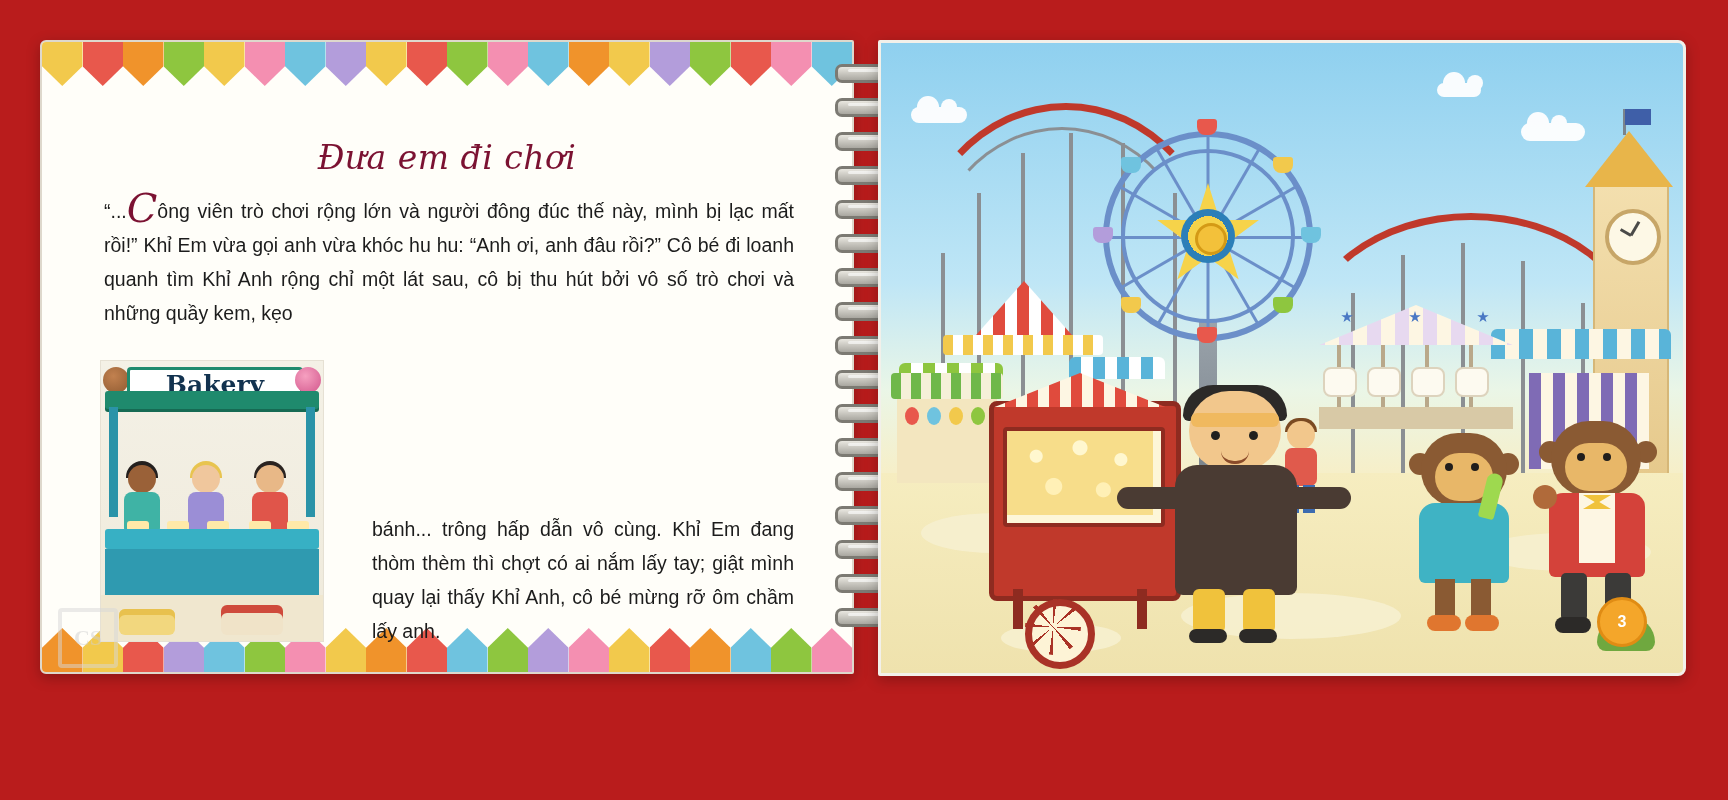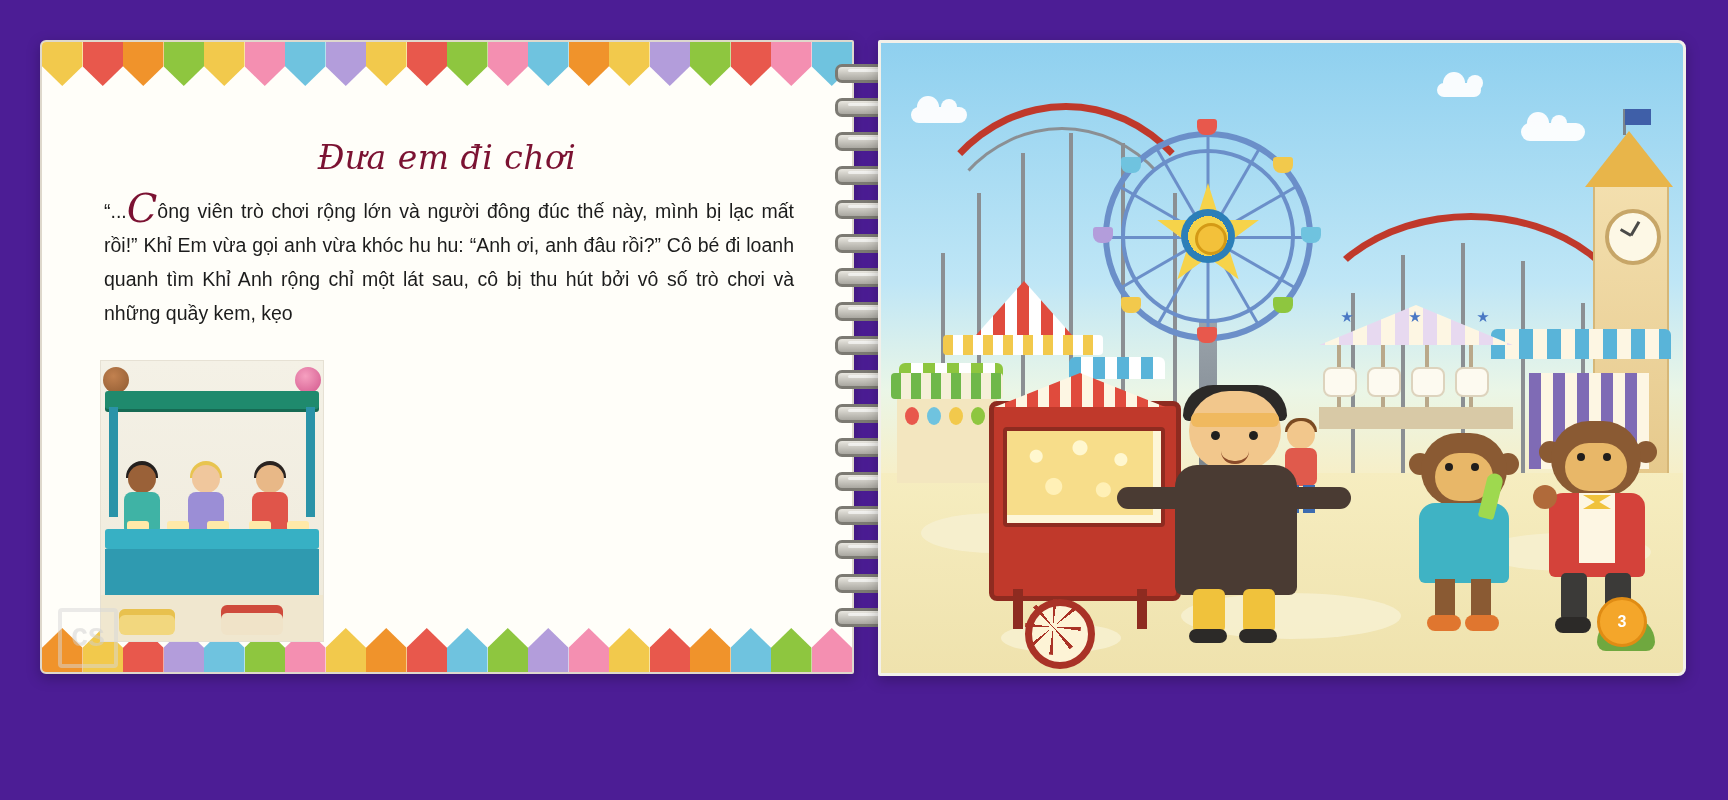--- a/index.html
+++ b/index.html
@@ -1,18 +1,18 @@
 <!DOCTYPE html>
 <html><head>
 <meta charset="utf-8">
 <style>
   html,body{margin:0;padding:0;background:#ffffff;}
   body{width:1728px;height:800px;overflow:hidden;font-family:"Liberation Sans",sans-serif;}
 
-  #stage{position:relative;width:1728px;height:800px;background:#4c1d95;}
+  #stage{position:relative;width:1728px;height:800px;background:#b91c1c;}
 
   
   #book{position:absolute;left:40px;top:40px;width:1640px;height:640px;}
 
   
   .page{position:absolute;top:0;background:#fffdf8;box-shadow:0 4px 14px rgba(0,0,0,.25);}
   #page-left{left:0;width:810px;height:630px;border-radius:6px 2px 2px 6px;
     border:2px solid #ded8cc;background:#fffef9;overflow:hidden;}
 
   
@@ -246,21 +246,21 @@
     background:#f4a62a;border:3px solid #e08c14;color:#fff;font-size:16px;font-weight:bold;
     display:flex;align-items:center;justify-content:center;}
   .turtle{position:absolute;right:28px;bottom:22px;width:58px;height:34px;border-radius:28px 28px 10px 10px;
     background:#6fa83f;}
 
   
   #wm{position:absolute;left:58px;top:612px;height:52px;display:flex;align-items:center;gap:12px;
     opacity:.5;}
   #wm .badge{width:52px;height:52px;border:4px solid #d8d8d8;border-radius:4px;
     display:flex;align-items:center;justify-content:center;color:#d0d0d0;
-    font-size:28px;font-weight:bold;font-family:Liberation Mono, monospace;}
+    font-size:22px;font-weight:bold;font-family:Liberation Serif, serif;}
   #wm .txt{font-size:40px;color:#d6d6d6;font-family:"Liberation Sans",sans-serif;}
 </style>
 </head>
 <body>
 
 <div id="stage">
 
   <div id="book">
 
     <div class="page" id="page-left">
@@ -310,26 +310,28 @@
         <i style="background:#8ec63f"></i>
           <i style="background:#f48fb1"></i>
       </div>
 
       <div id="title">Đưa em đi chơi</div>
 
       <div id="body-text">
         <p id="p1">
           <span>“...</span><span class="dropcap">C</span><span>ông viên trò chơi rộng lớn và người đông đúc thế này, mình bị lạc mất rồi!” Khỉ Em vừa gọi anh vừa khóc hu hu: “Anh ơi, anh đâu rồi?” Cô bé đi loanh quanh tìm Khỉ Anh rộng chỉ một lát sau, cô bị thu hút bởi vô số trò chơi và những quầy kem, kẹo</span>
         </p>
+        <p id="p2">bánh... trông hấp dẫn vô cùng. Khỉ Em đang thòm thèm thì chợt có ai nắm lấy tay; giật mình quay lại thấy Khỉ Anh, cô bé mừng rỡ ôm chầm lấy anh.</p>
 
       </div>
 
       <div id="bakery">
         <div class="sky"></div>
         <div class="cupcake l"></div>
+        <div class="sign">Bakery</div>
         <div class="cupcake r"></div>
         <div class="roof"></div>
         <div class="post l"></div>
         <div class="post r"></div>
 
         <div class="kid k1">
           <div class="hair"></div>
             <div class="head"></div>
             <div class="body"></div>
         </div>

